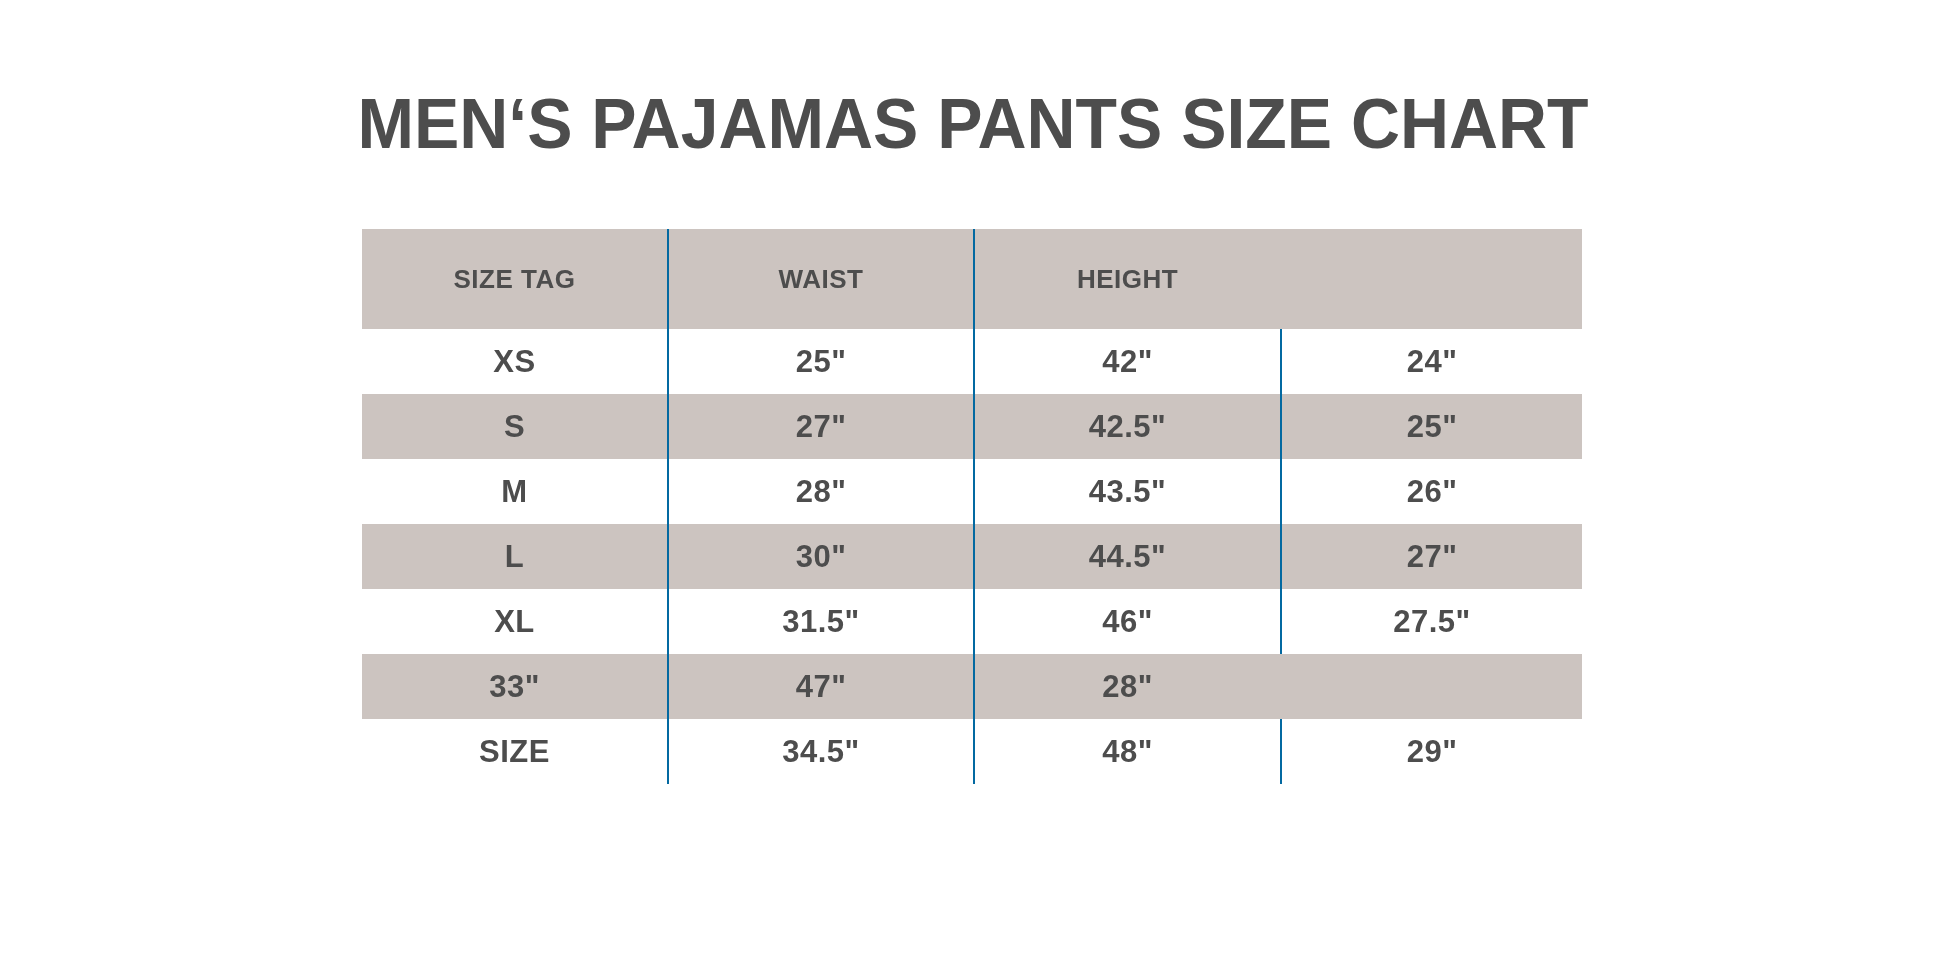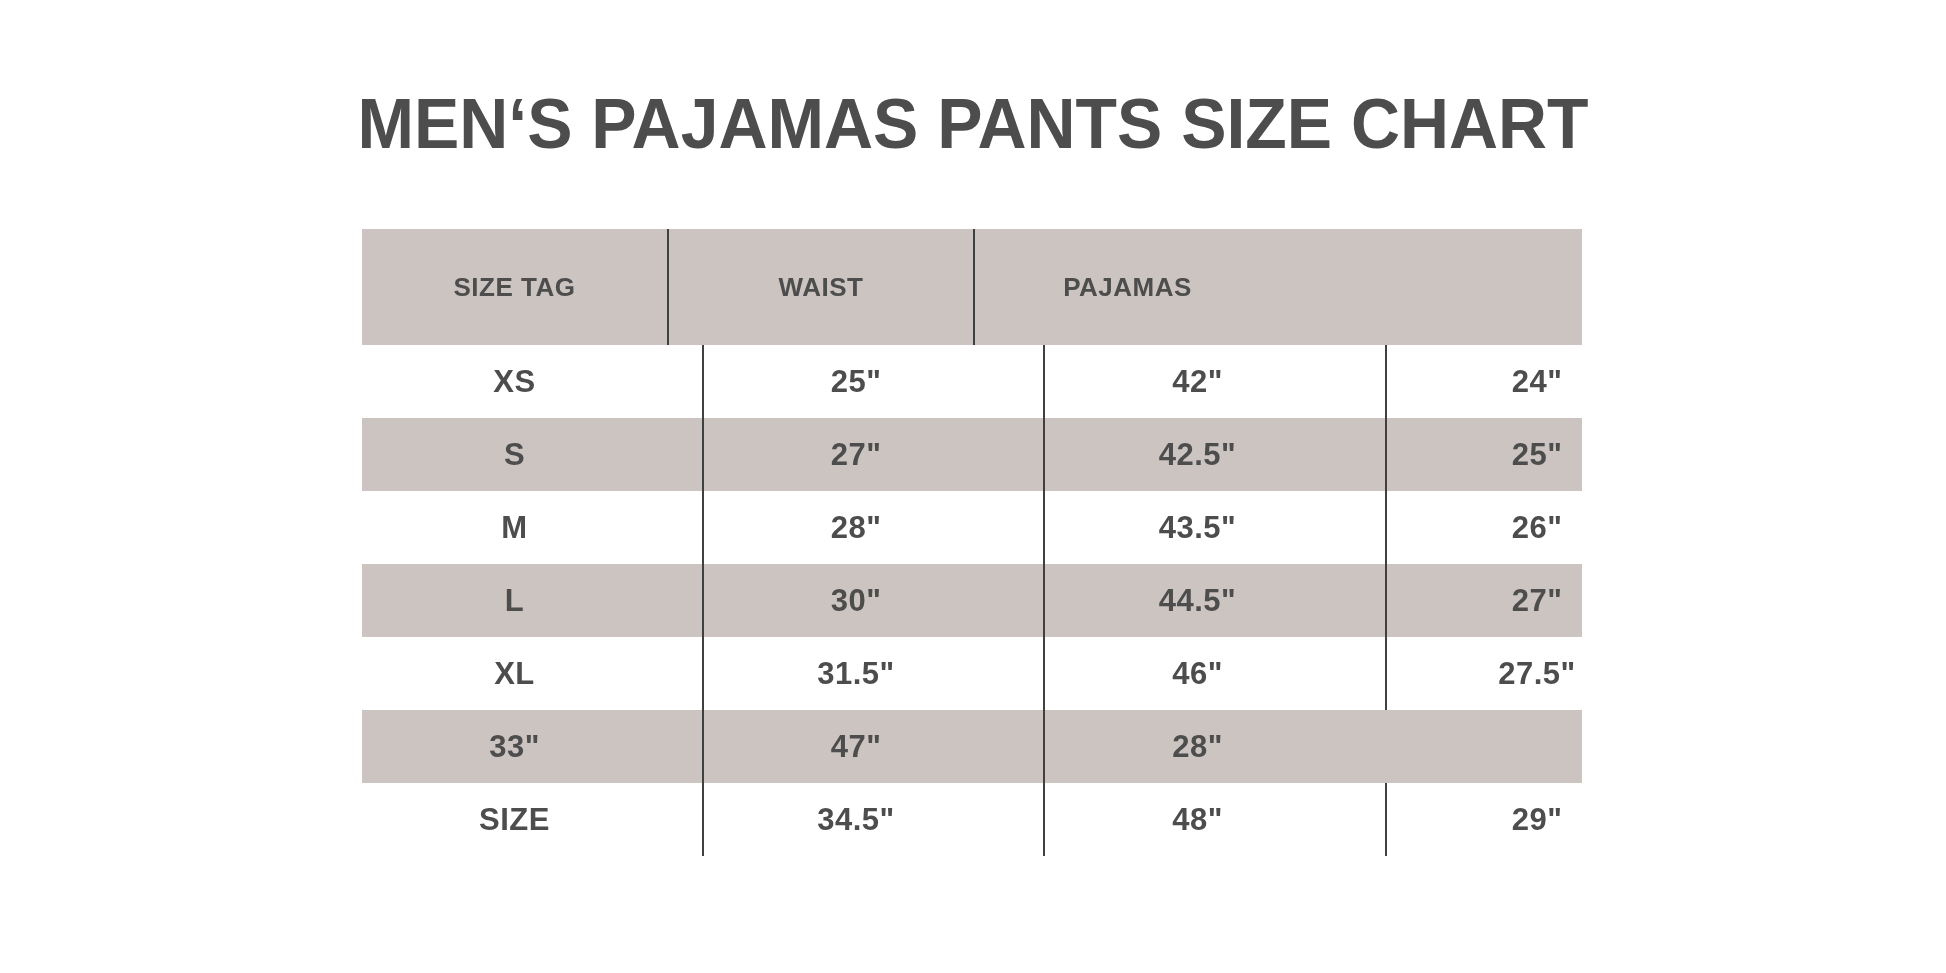--- a/index.html
+++ b/index.html
@@ -28,30 +28,30 @@
     position: absolute;
     left: 362px;
     top: 229px;
     width: 1220px;
   }
   .t-row {
     display: grid;
     grid-template-columns: 305px 306px 307px 302px;
     width: 1220px;
   }
-  .t-row.header { height: 116px; }
-  .t-row.data   { height: 73px; gap: 35px; }
+  .t-row.header { height: 100px; }
+  .t-row.data   { height: 65px; }
   .t-cell {
     display: flex;
     align-items: center;
     justify-content: center;
     color: #4d4d4d;
     overflow: hidden;
   }
-  .t-cell:not(:first-child) { border-left: 2px solid #404040; }
+  .t-cell:not(:first-child) { border-left: 2px solid #0369a1; }
   .header .t-cell {
     font-size: 26px;
     font-weight: 700;
     letter-spacing: 0.5px;
   }
   .data .t-cell {
     font-size: 31px;
     font-weight: 700;
     letter-spacing: 0.5px;
   }
@@ -60,21 +60,21 @@
 </style>
 </head>
 <body>
 
 <div class="page-title">MEN‘S PAJAMAS PANTS SIZE CHART</div>
 
 <div class="size-table">
   <div class="t-row header bg-shade">
     <div class="t-cell">SIZE TAG</div>
     <div class="t-cell">WAIST</div>
-    <div class="t-cell">PAJAMAS</div>
+    <div class="t-cell">HEIGHT</div>
   </div>
   <div id="table-body">
       <div class="t-row data bg-plain">
         <div class="t-cell">XS</div>
         <div class="t-cell">25"</div>
         <div class="t-cell">42"</div>
         <div class="t-cell">24"</div>
       </div>
       <div class="t-row data bg-shade">
         <div class="t-cell">S</div>

